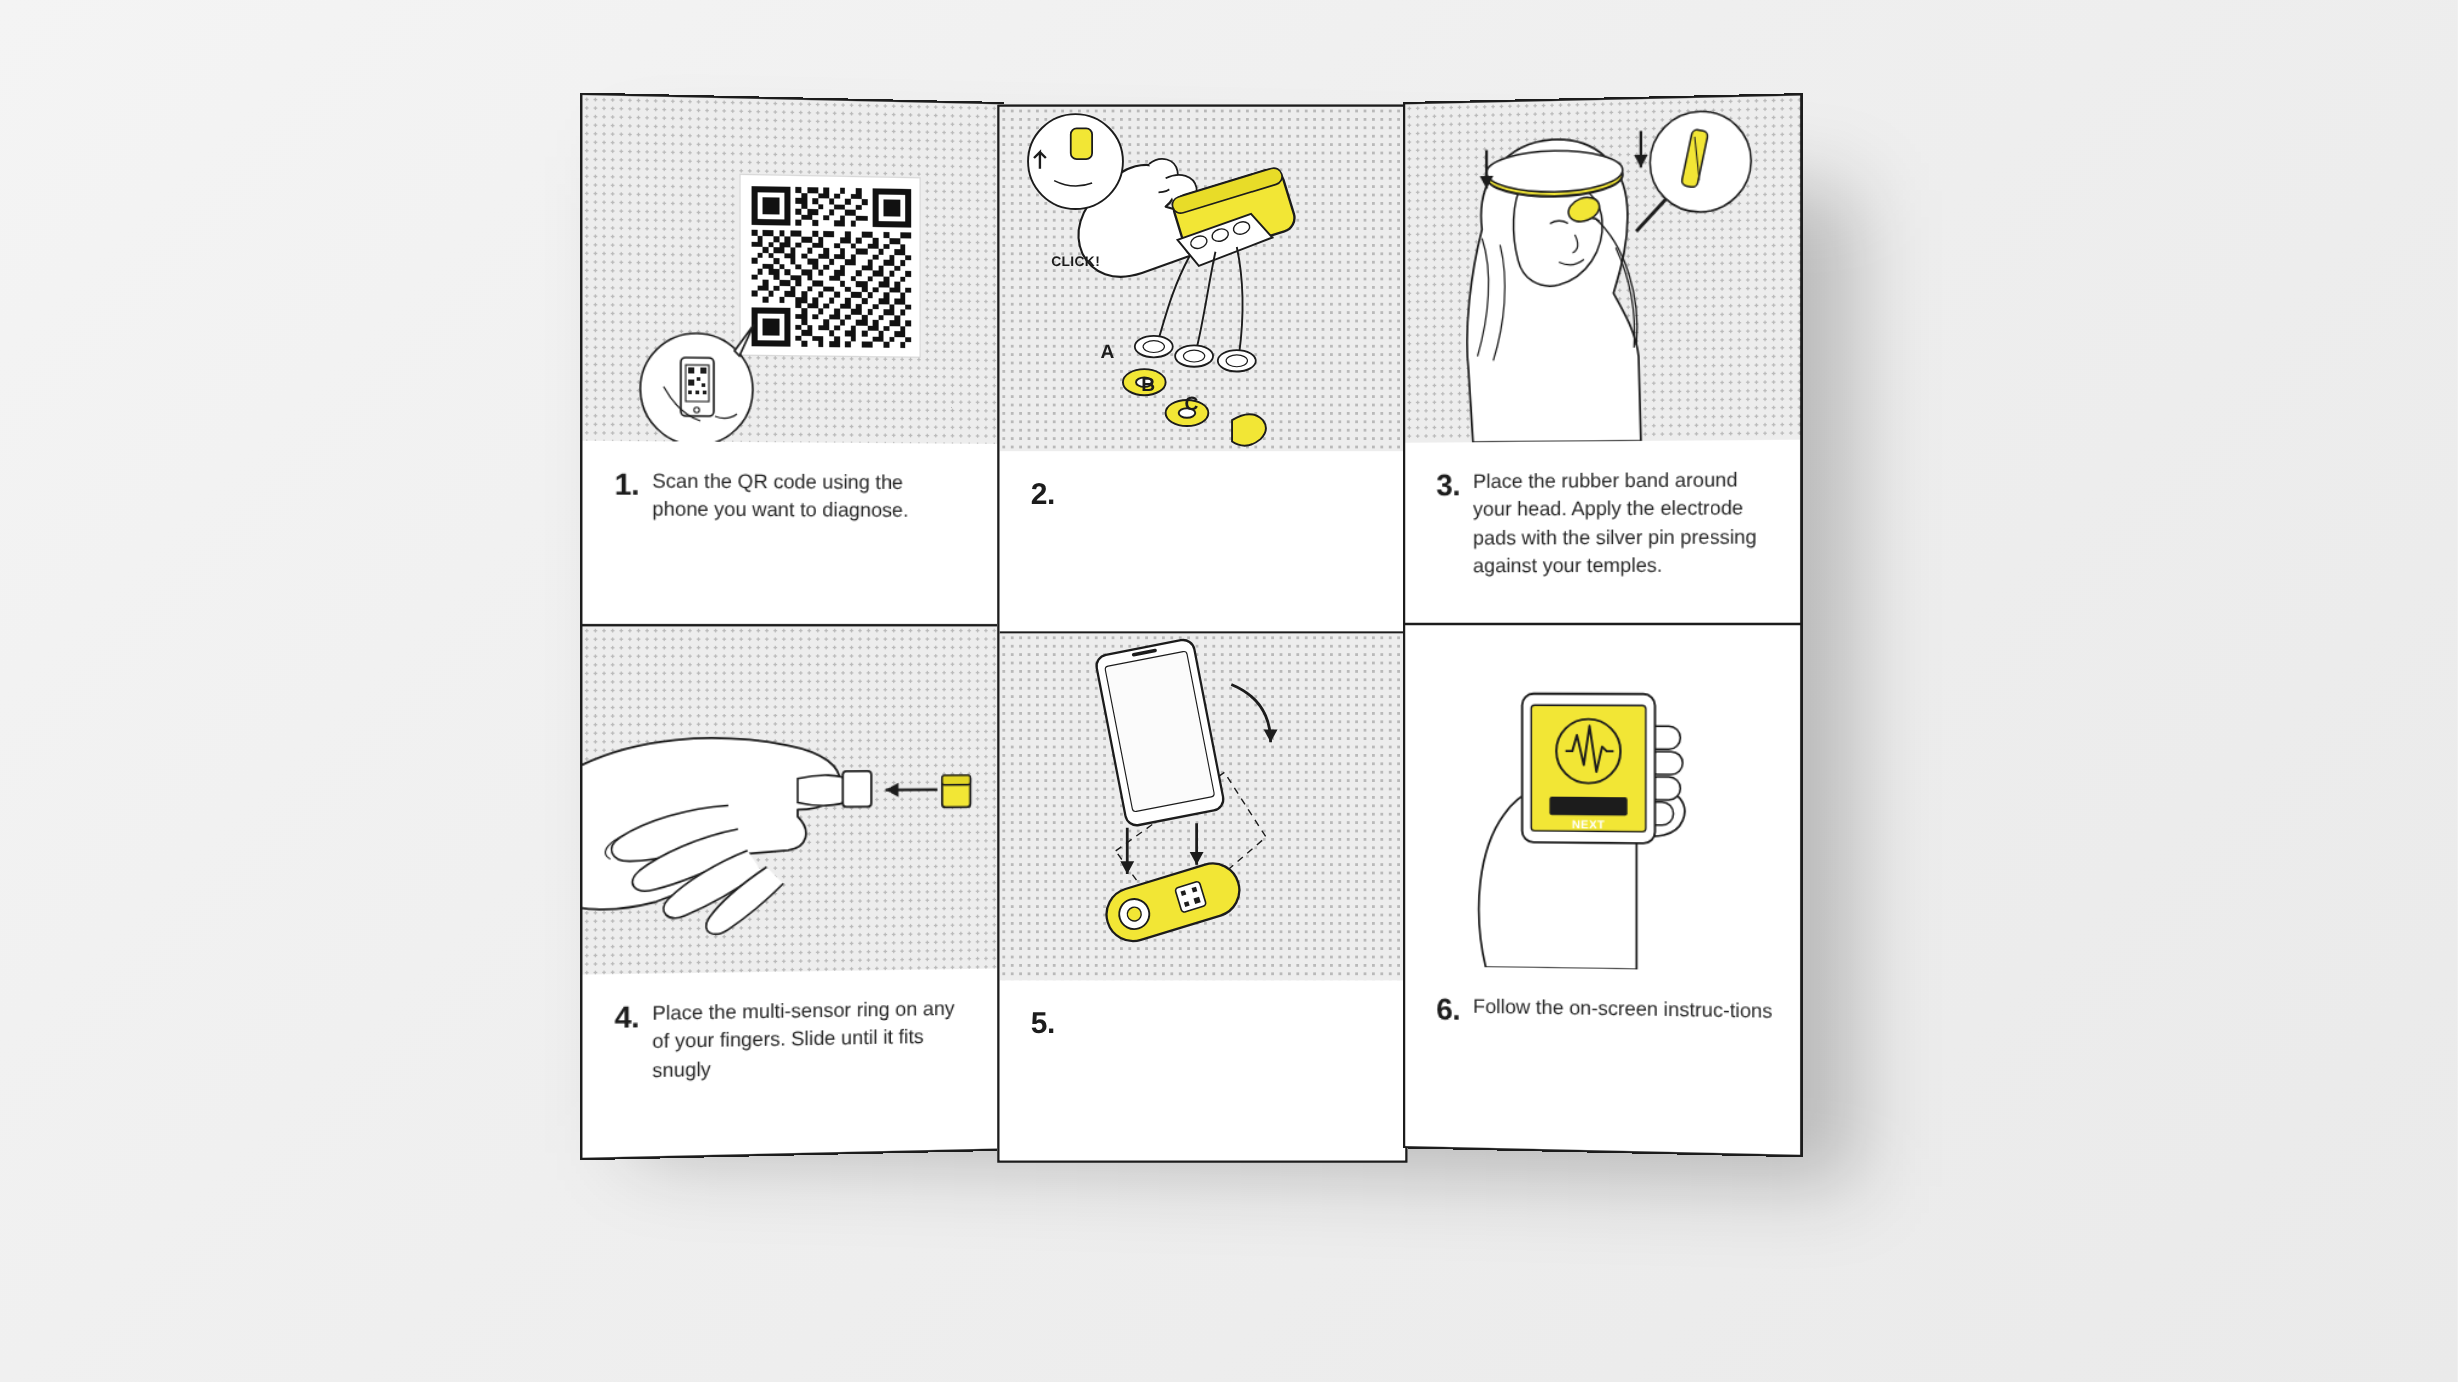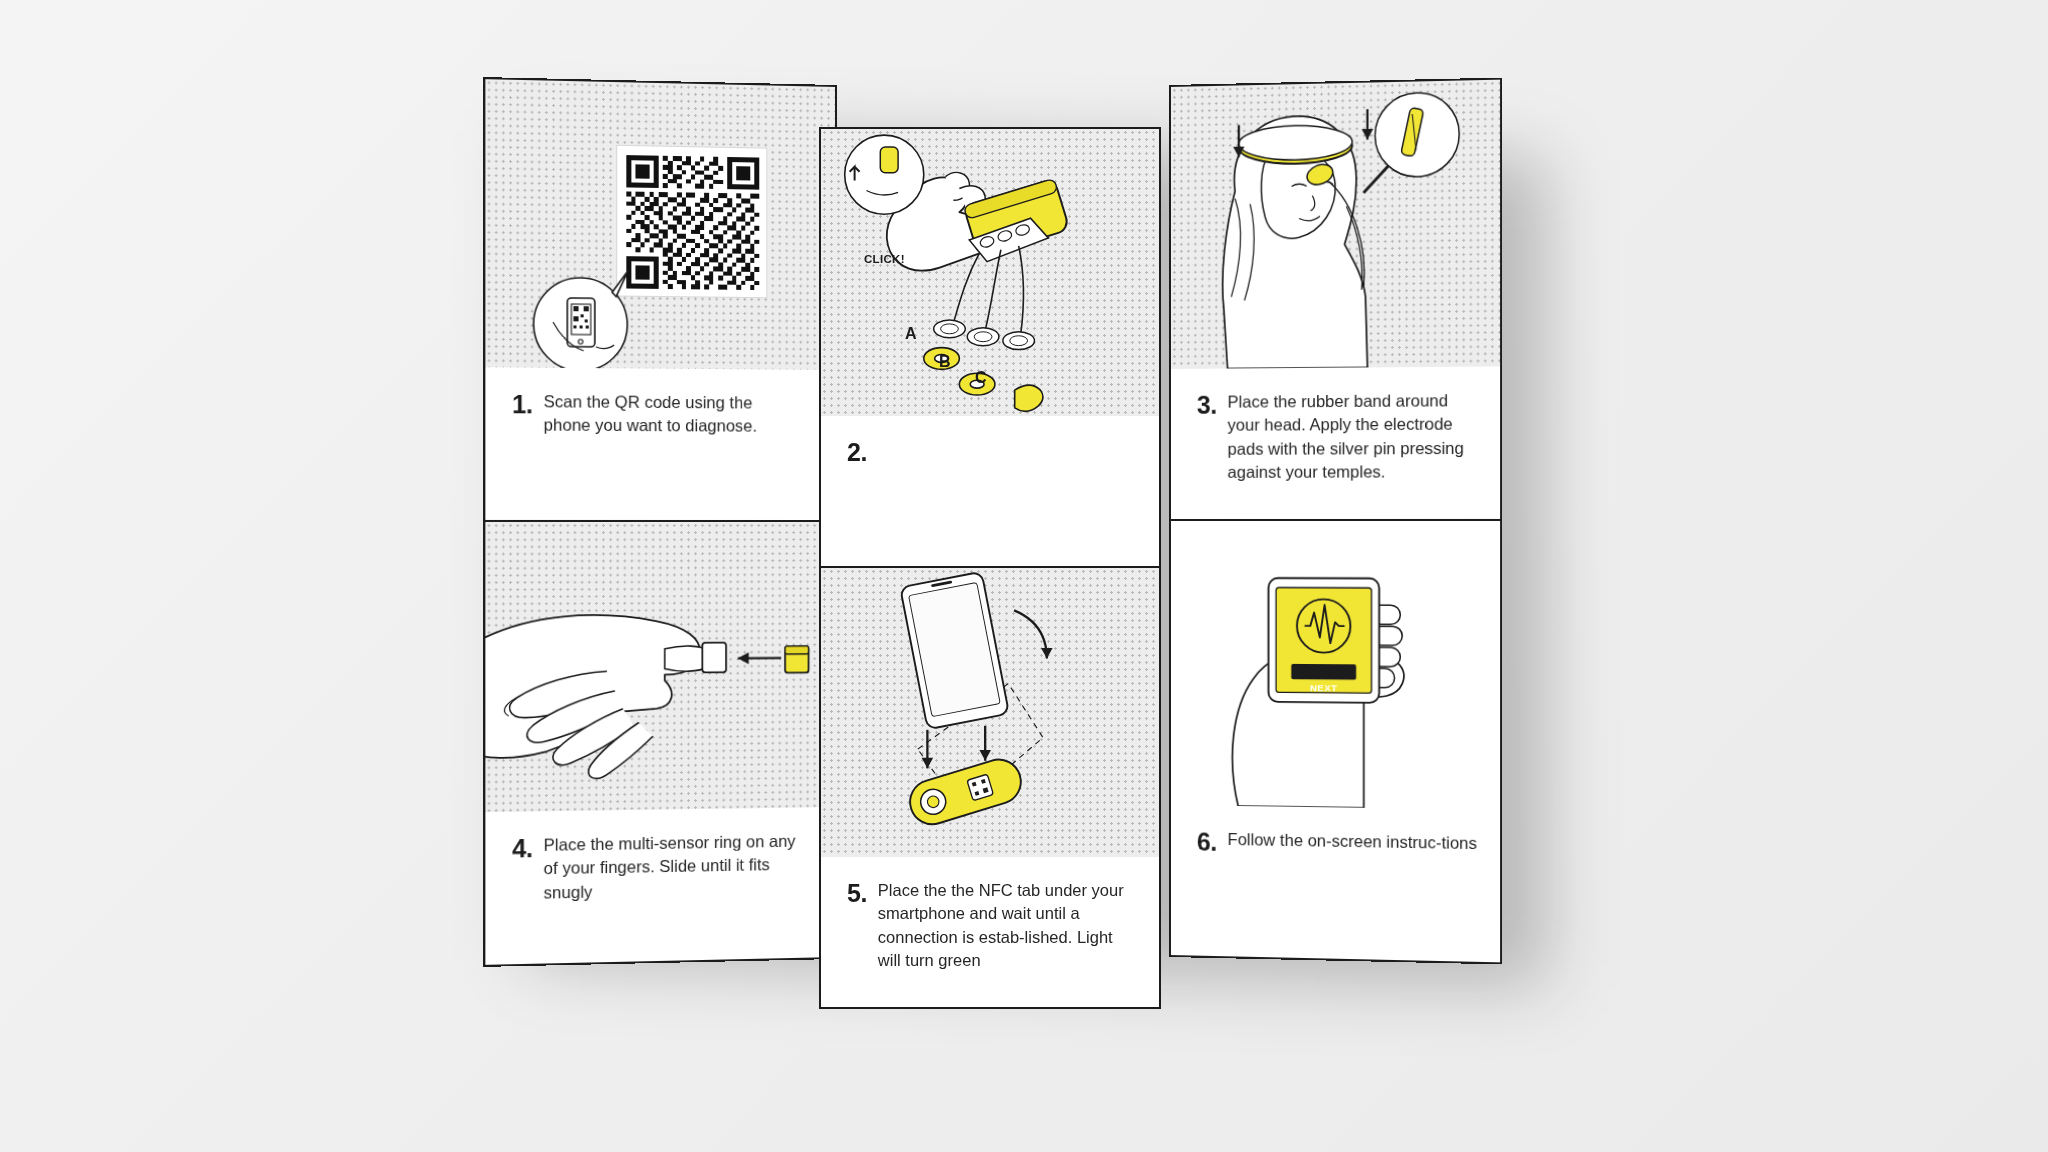--- a/index.html
+++ b/index.html
@@ -56,26 +56,25 @@
     left: 0px;
     width: 350px;
     height: 874px;
     top: 0px;
     transform: perspective(2400px) rotateY(7deg);
     transform-origin: right center;
     background: #efefef;
     box-shadow: inset -18px 0 30px -22px rgba(0,0,0,0.35);
   }
   .col-mid {
-    left: 332px;
+    left: 344px;
     width: 342px;
     height: 882px;
     top: 2px;
     background: #ffffff;
-    margin-top: 40px;
   }
   .col-right {
     left: 682px;
     width: 330px;
     height: 872px;
     top: 0px;
     transform: perspective(2400px) rotateY(-7deg);
     transform-origin: left center;
     background: #fdfdfd;
     box-shadow: inset 16px 0 28px -22px rgba(0,0,0,0.30);
@@ -578,21 +577,20 @@
                 <rect x="154" y="224" width="4" height="4"></rect>
                   <rect x="164" y="224" width="4" height="4"></rect>
                 <rect x="154" y="234" width="4" height="4"></rect>
                   <rect x="163" y="233" width="5" height="5"></rect>
               </g>
             </g>
           </svg>
         </div>
         <div class="caption">
           <span class="num">5.</span>
-          <span class="txt">Place the the NFC tab under your smartphone and wait until a connection is estab-lished. Light will turn green</span>
         </div>
       </div>
     </div>
 
     <div class="panel-col col-right">
 
       <div class="cell top">
         <div class="art dotted">
           <svg class="fill" viewBox="0 0 330 300">
 

